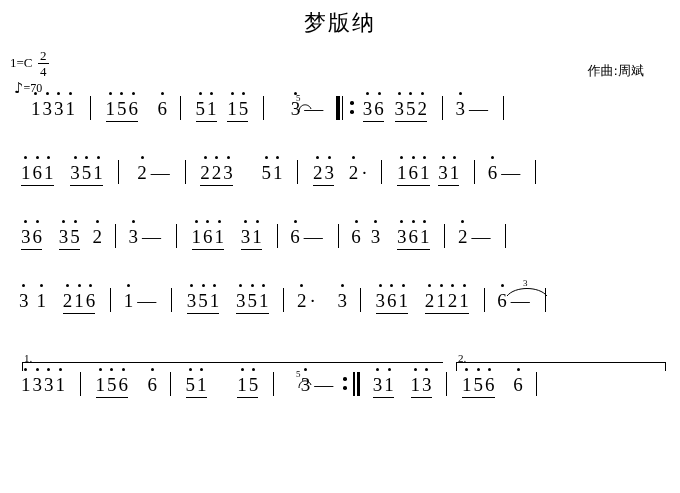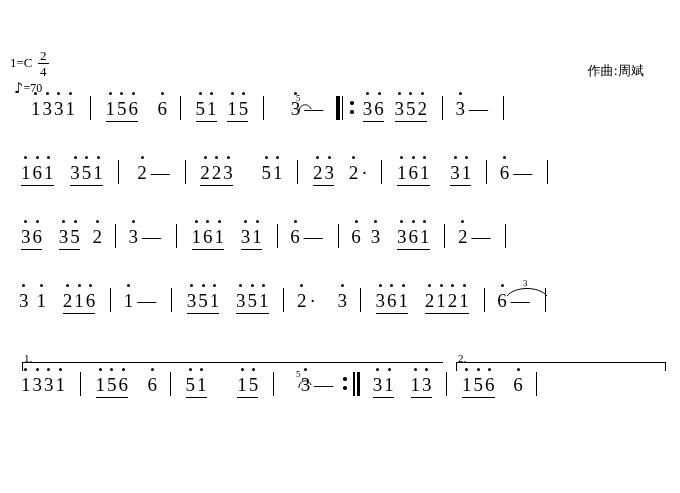--- a/index.html
+++ b/index.html
@@ -221,20 +221,21 @@
     height: 8px;
     border-left: 1px solid #000;
   }
   .volta-line.right-end { border-right: 1px solid #000; }
 </style>
 </head>
 <body>
 
 <div id="page">
 
+  <div class="title">梦版纳</div>
 
   <div class="key-sig">
     <span>1=C</span>
     <span class="meter">
       <span class="num">2</span>
       <span class="bar"></span>
       <span class="den">4</span>
     </span>
   </div>
 
@@ -275,21 +276,21 @@
       <span class="barline"></span>
       <span class="n hi" style="margin-left:6px;">2</span><span class="dash">—</span>
       <span class="barline"></span>
       <span class="grp beam"><span class="n hi">2</span><span class="n hi">2</span><span class="n hi">3</span></span>
       <span class="grp" style="margin-left:20px;"><span class="n hi">5</span><span class="n hi">1</span></span>
       <span class="barline"></span>
       <span class="grp beam"><span class="n hi">2</span><span class="n hi">3</span></span>
       <span class="n hi" style="margin-left:6px;">2</span><span class="dotdur">·</span>
       <span class="barline"></span>
       <span class="grp beam"><span class="n hi">1</span><span class="n hi">6</span><span class="n hi">1</span></span>
-      <span class="grp beam" style="margin-left:12px;"><span class="n hi">3</span><span class="n hi">1</span></span>
+      <span class="grp beam" style="margin-left:0;"><span class="n hi">3</span><span class="n hi">1</span></span>
       <span class="barline"></span>
       <span class="n hi">6</span><span class="dash">—</span>
       <span class="barline"></span>
     </div>
   </div>
 
   <div class="row" style="top:224px;">
     <div class="cell" style="left:18px;">
       <span class="grp beam"><span class="n hi">3</span><span class="n hi">6</span></span>
       <span class="grp beam" style="margin-left:8px;"><span class="n hi">3</span><span class="n hi">5</span></span>

